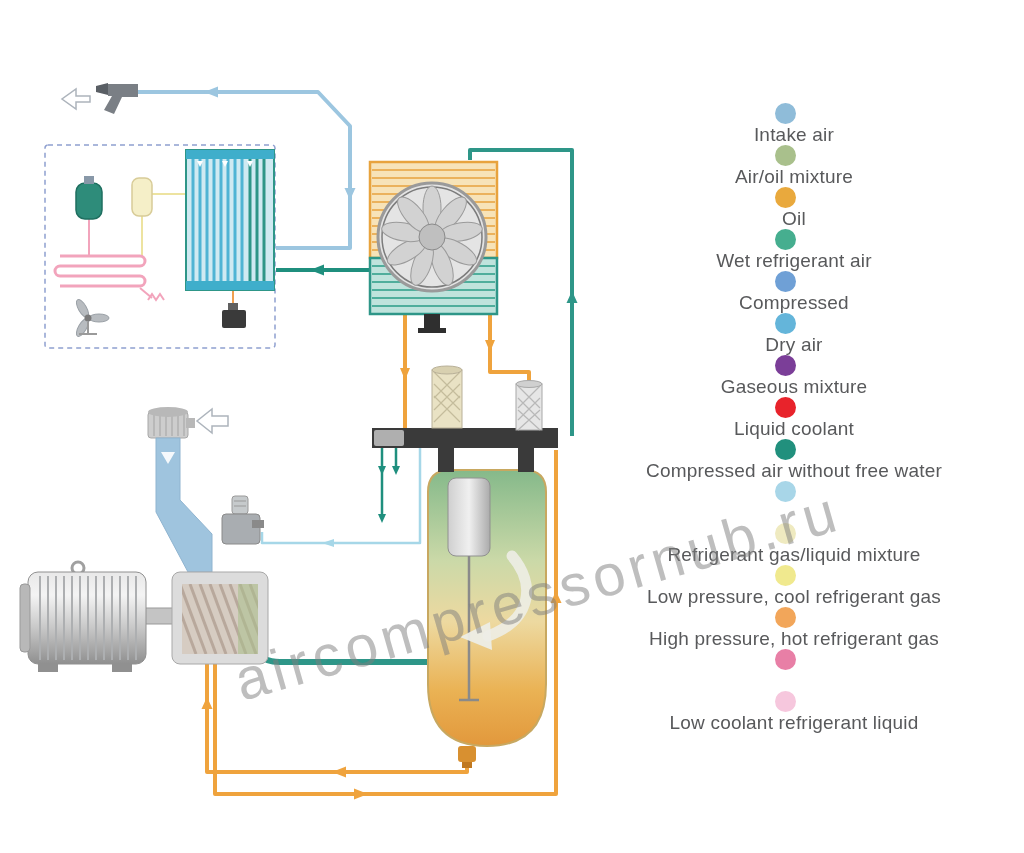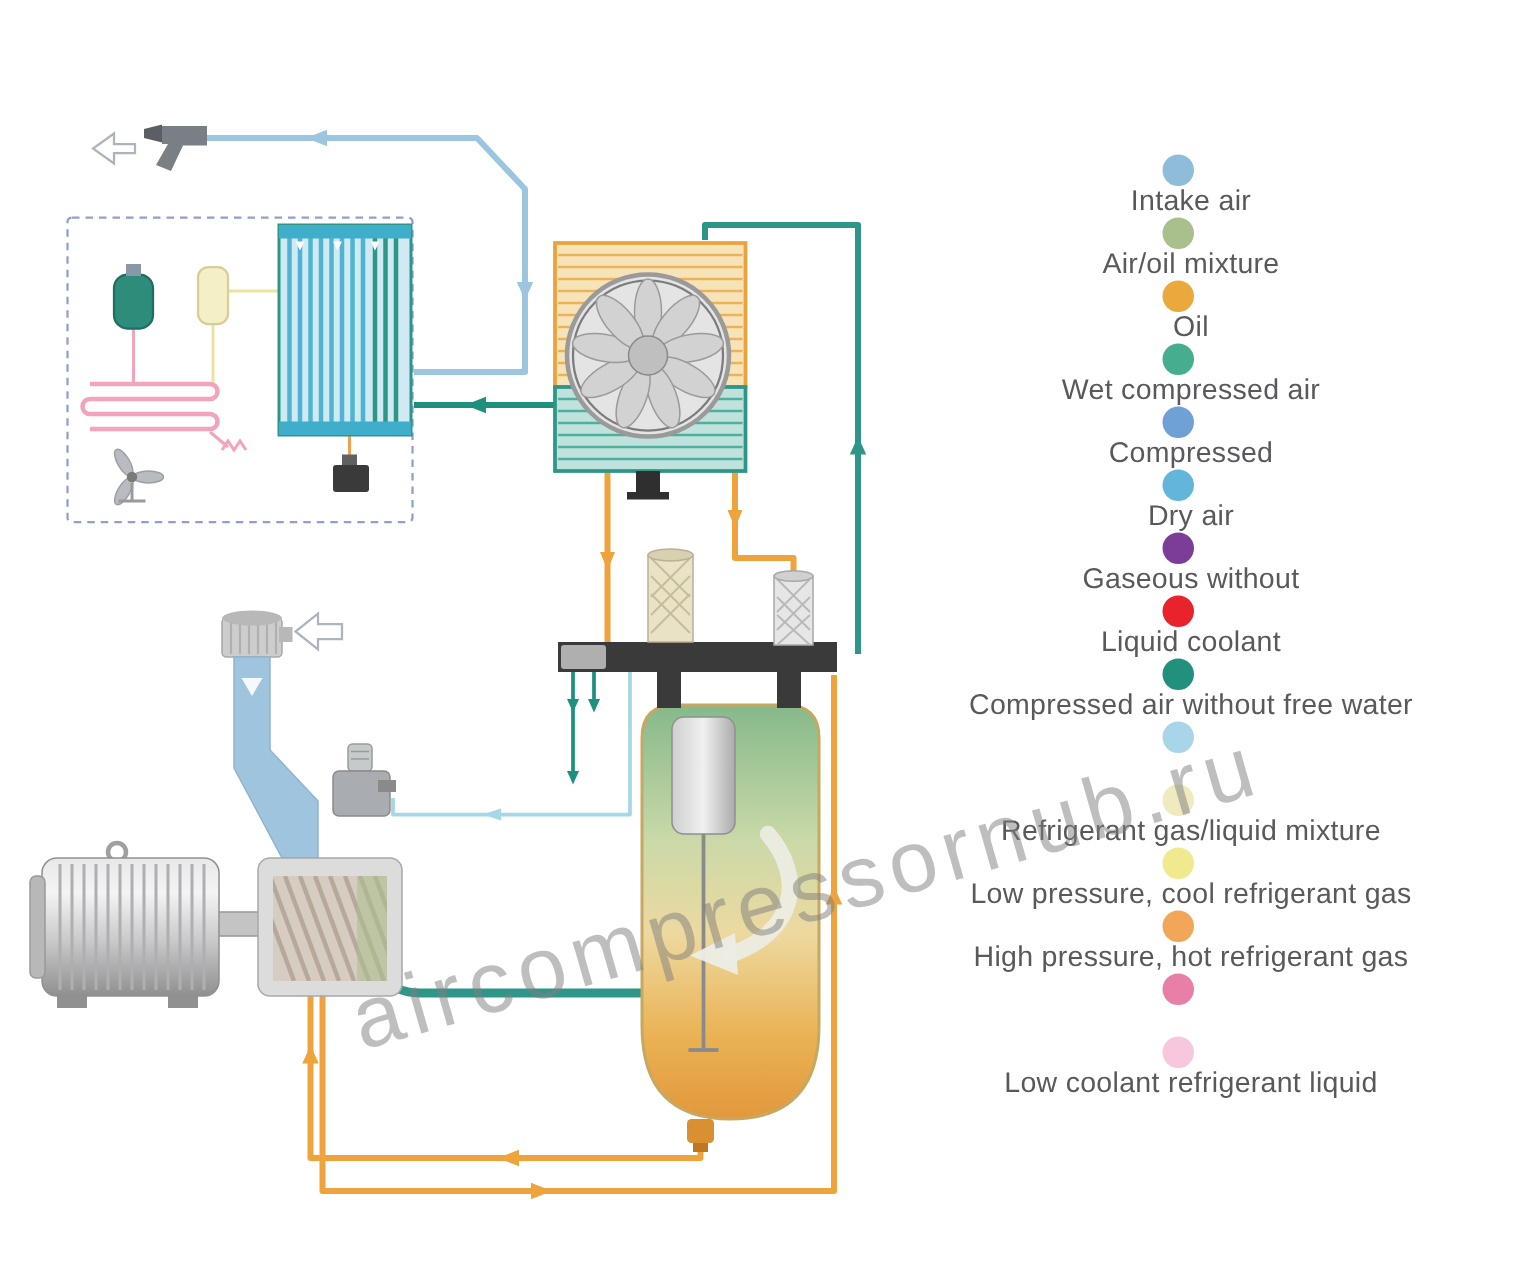--- a/index.html
+++ b/index.html
@@ -314,33 +314,33 @@
       <div class="legend-row">
         <span class="dot" style="background: rgb(169, 192, 140);"></span>
         <span class="legend-label">Air/oil mixture</span>
       </div>
       <div class="legend-row">
         <span class="dot" style="background: rgb(233, 169, 61);"></span>
         <span class="legend-label">Oil</span>
       </div>
       <div class="legend-row">
         <span class="dot" style="background: rgb(70, 174, 143);"></span>
-        <span class="legend-label">Wet compressed air</span>
+        <span class="legend-label">Wet refrigerant air</span>
       </div>
       <div class="legend-row">
         <span class="dot" style="background: rgb(111, 160, 214);"></span>
         <span class="legend-label">Compressed</span>
       </div>
       <div class="legend-row">
         <span class="dot" style="background: rgb(100, 181, 218);"></span>
         <span class="legend-label">Dry air</span>
       </div>
       <div class="legend-row">
         <span class="dot" style="background: rgb(123, 62, 152);"></span>
-        <span class="legend-label">Gaseous without</span>
+        <span class="legend-label">Gaseous mixture</span>
       </div>
       <div class="legend-row">
         <span class="dot" style="background: rgb(232, 35, 43);"></span>
         <span class="legend-label">Liquid coolant</span>
       </div>
       <div class="legend-row">
         <span class="dot" style="background: rgb(33, 144, 125);"></span>
         <span class="legend-label">Compressed air without free water</span>
       </div>
       <div class="legend-row">

